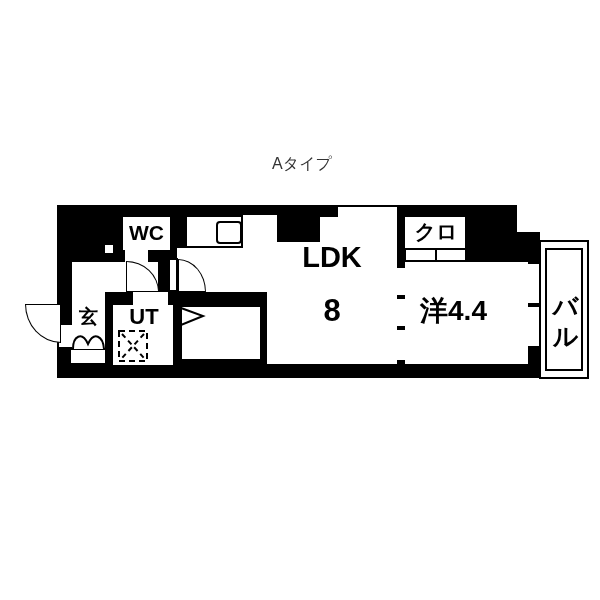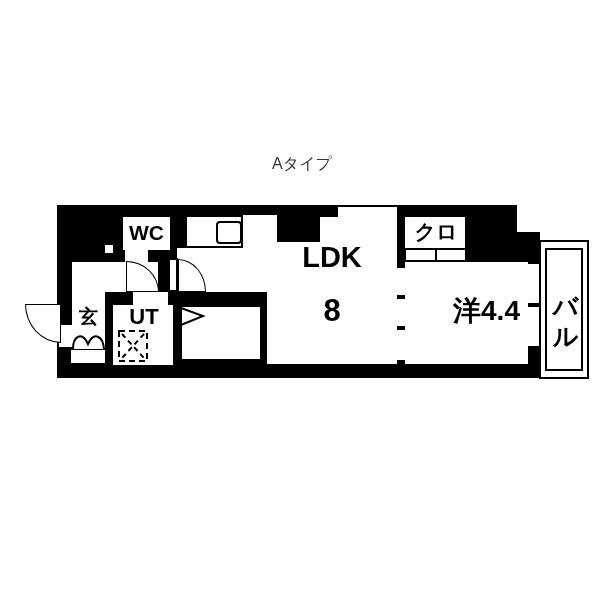--- a/index.html
+++ b/index.html
@@ -73,16 +73,16 @@
 
     <path d="M73,349 C73,336 82,331 88,344 C94,331 103,336 104,349" fill="#fff" stroke="#000" stroke-width="2"></path>
   </svg>
 
   <div class="lbl" style="left:123px;top:222px;width:47px;font-size:21px;">WC</div>
   <div class="lbl" style="left:72px;top:307px;width:33px;font-size:19px;">玄</div>
   <div class="lbl" style="left:118px;top:306px;width:52px;font-size:22px;">UT</div>
   <div class="lbl" style="left:267px;top:243px;width:130px;font-size:29px;">LDK</div>
   <div class="lbl" style="left:267px;top:295px;width:130px;font-size:31px;">8</div>
   <div class="lbl" style="left:405px;top:221px;width:62px;font-size:21px;">クロ</div>
-  <div class="lbl" style="left:425px;top:297px;width:123px;font-size:28px;">洋4.4</div>
+  <div class="lbl" style="left:392px;top:297px;width:123px;font-size:28px;">洋4.4</div>
   <div class="lbl" style="left:548px;top:258px;width:30px;height:104px;font-size:25px;writing-mode:vertical-rl;text-orientation:upright;letter-spacing:4px;">バル</div>
 
 </div>
 
 </body></html>

